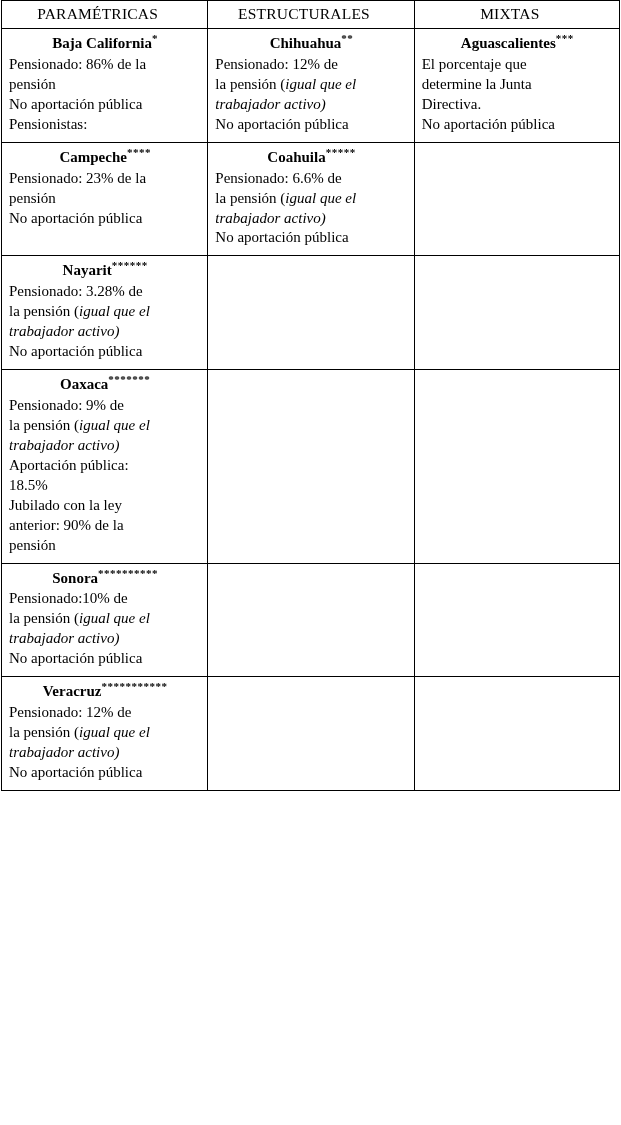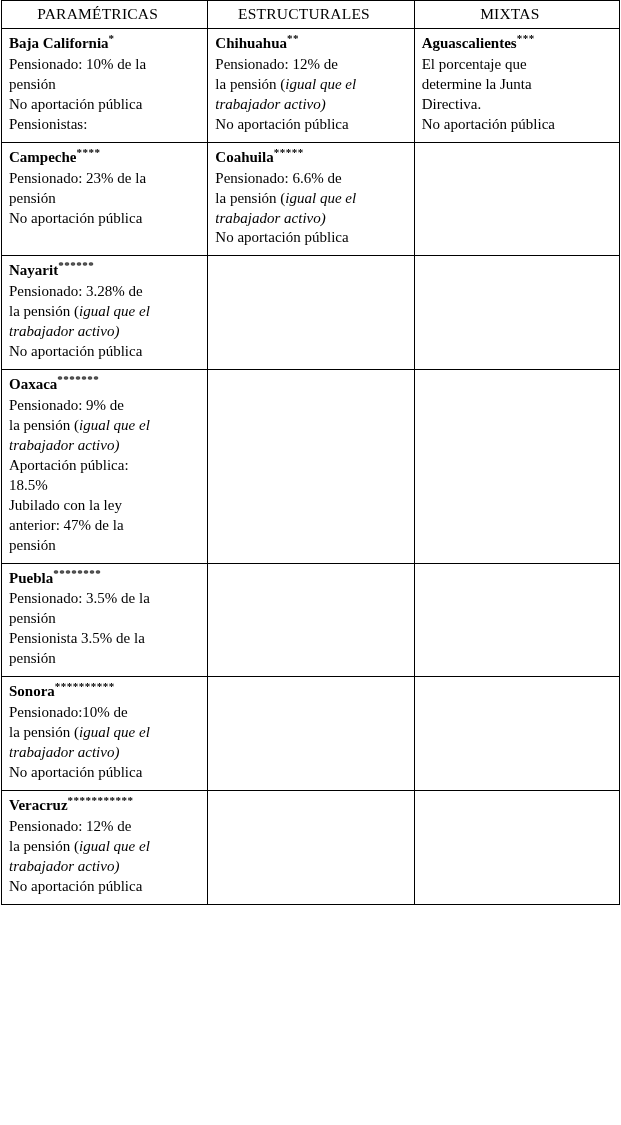--- a/index.html
+++ b/index.html
@@ -42,20 +42,21 @@
 
   .cell {
     padding: 5px 6px 7px 7px;
     font-size: 15px;
     line-height: 1.33;
   }
   .cell .state {
     font-weight: bold;
     display: block;
     margin-bottom: 1px;
+    text-align: center;
   }
   .cell .state sup {
     font-size: 11px;
     font-weight: bold;
     letter-spacing: 0.5px;
     vertical-align: super;
     line-height: 0;
   }
   .cell .line {
     display: block;
@@ -82,21 +83,21 @@
         <th>PARAMÉTRICAS</th>
         <th>ESTRUCTURALES</th>
         <th>MIXTAS</th>
       </tr>
     </thead>
     <tbody id="table-body">
         <tr>
           <td>
             <div class="cell">
               <span class="state">Baja California<sup>*</sup></span>
-              <span class="line">Pensionado: 10% de la</span>
+              <span class="line">Pensionado: 86% de la</span>
               <span class="line">pensión</span>
               <span class="line">No aportación pública</span>
               <span class="line">Pensionistas:</span>
             </div>
           </td>
           <td>
             <div class="cell">
               <span class="state">Chihuahua<sup>**</sup></span>
               <span class="line">Pensionado: 12% de</span>
               <span class="line">la pensión (<em>igual que el</em></span>
@@ -150,34 +151,21 @@
         <tr>
           <td>
             <div class="cell">
               <span class="state">Oaxaca<sup>*******</sup></span>
               <span class="line">Pensionado: 9% de</span>
               <span class="line">la pensión (<em>igual que el</em></span>
               <span class="line"><em>trabajador activo)</em></span>
               <span class="line">Aportación pública:</span>
               <span class="line">18.5%</span>
               <span class="line">Jubilado con la ley</span>
-              <span class="line">anterior: 47% de la</span>
-              <span class="line">pensión</span>
-            </div>
-          </td>
-          <td class="empty-cell">&nbsp;</td>
-          <td class="empty-cell">&nbsp;</td>
-        </tr>
-        <tr>
-          <td>
-            <div class="cell">
-              <span class="state">Puebla<sup>********</sup></span>
-              <span class="line">Pensionado: 3.5% de la</span>
-              <span class="line">pensión</span>
-              <span class="line">Pensionista 3.5% de la</span>
+              <span class="line">anterior: 90% de la</span>
               <span class="line">pensión</span>
             </div>
           </td>
           <td class="empty-cell">&nbsp;</td>
           <td class="empty-cell">&nbsp;</td>
         </tr>
         <tr>
           <td>
             <div class="cell">
               <span class="state">Sonora<sup>**********</sup></span>

